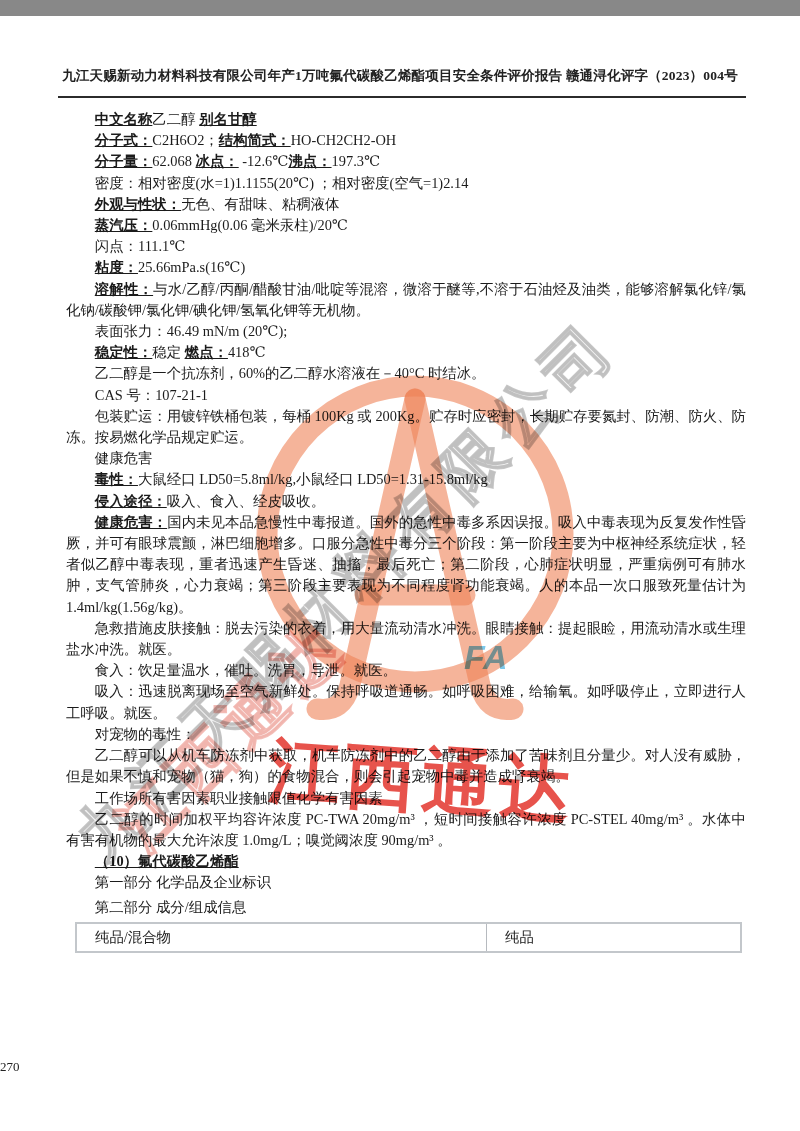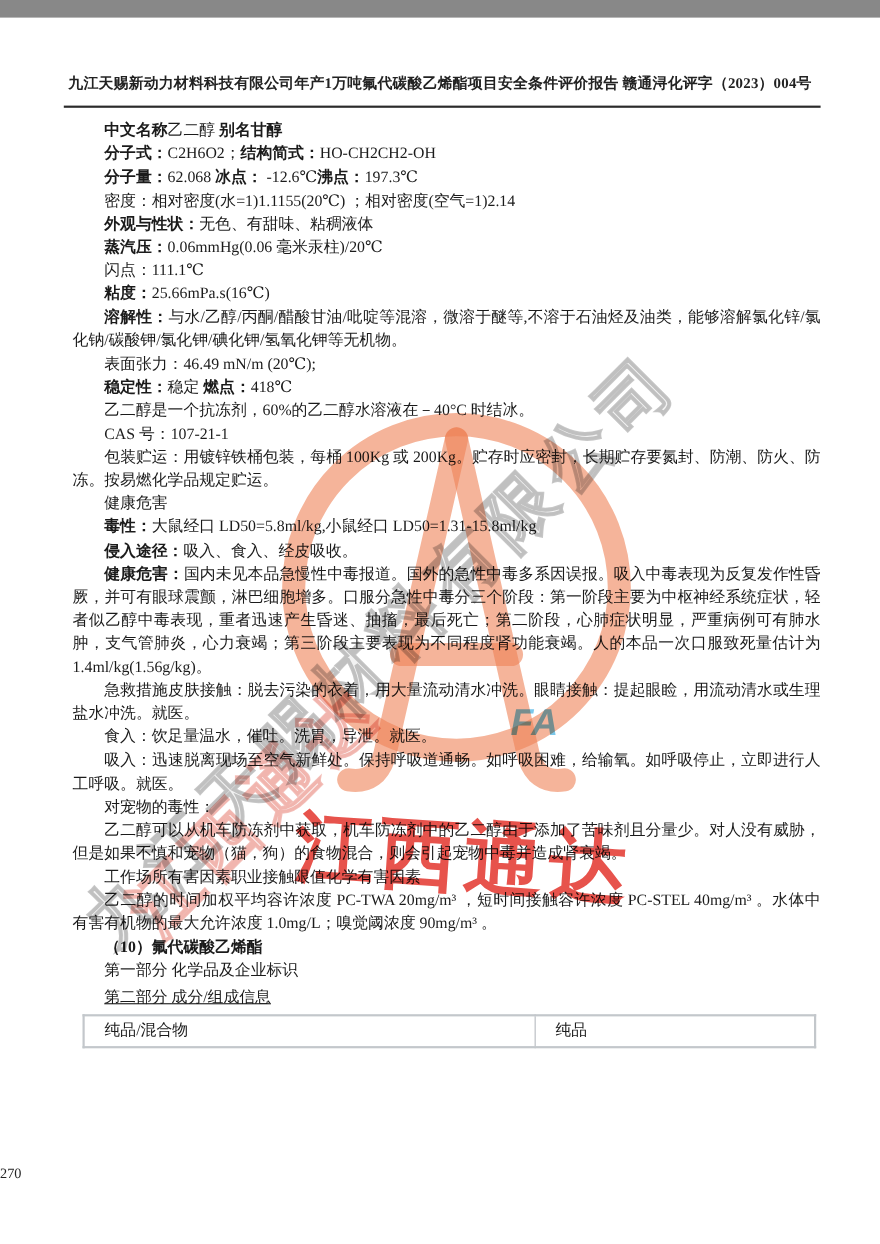--- a/index.html
+++ b/index.html
@@ -19,34 +19,34 @@
     position:absolute; top:80px; left:58px; width:688px; height:0;
     border-top:2px solid #2b2b2b;
   }
   
   .body-text{
     position:absolute; top:93px; left:66px; width:680px;
     font-size:14.4px; line-height:21.2px; text-align:justify;
     z-index:2;
   }
   .para{margin:0; text-indent:2em;}
-  .para .bold{font-weight:bold;}
+  .para .bold{font-weight:bold;text-decoration:underline;}
   
   table.doc-table{
     border-collapse:collapse; margin:4px 0 4px 9px; width:667px;
     table-layout:fixed;
   }
   table.doc-table td{
     border:1px solid #b6babf; height:25px; padding:1px 6px 1px 18px;
     font-size:14.4px; vertical-align:middle; overflow:hidden; white-space:nowrap;
   }
   table.doc-table{border:2px solid #c3c7cb;}
   table.t-identification td:first-child{width:335px;}
   table.t-composition td:first-child{width:385px;}
-  .section-line{margin:3px 0 1px 0; text-indent:2em;text-decoration:underline;}
+  .section-line{margin:3px 0 1px 0; text-indent:2em;}
   
   .page-number{
     position:absolute; top:1043px; left:0; width:100%;
     text-align:left; font-size:13px; color:#222; z-index:2;
   }
   
   .wm{
     position:absolute; pointer-events:none; user-select:none;
     mix-blend-mode:multiply; white-space:nowrap; line-height:1;
     font-family:"Liberation Sans","DejaVu Sans",sans-serif;

